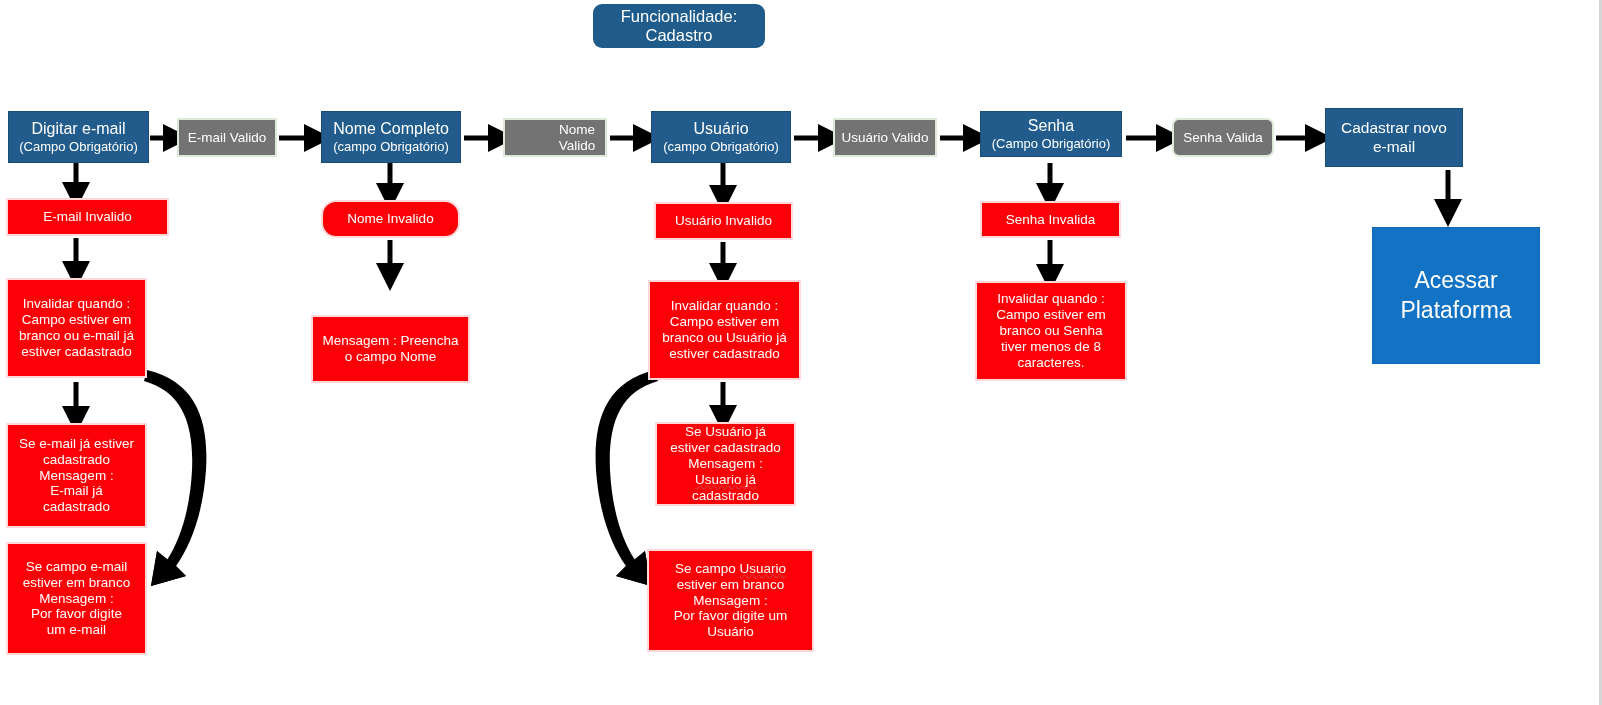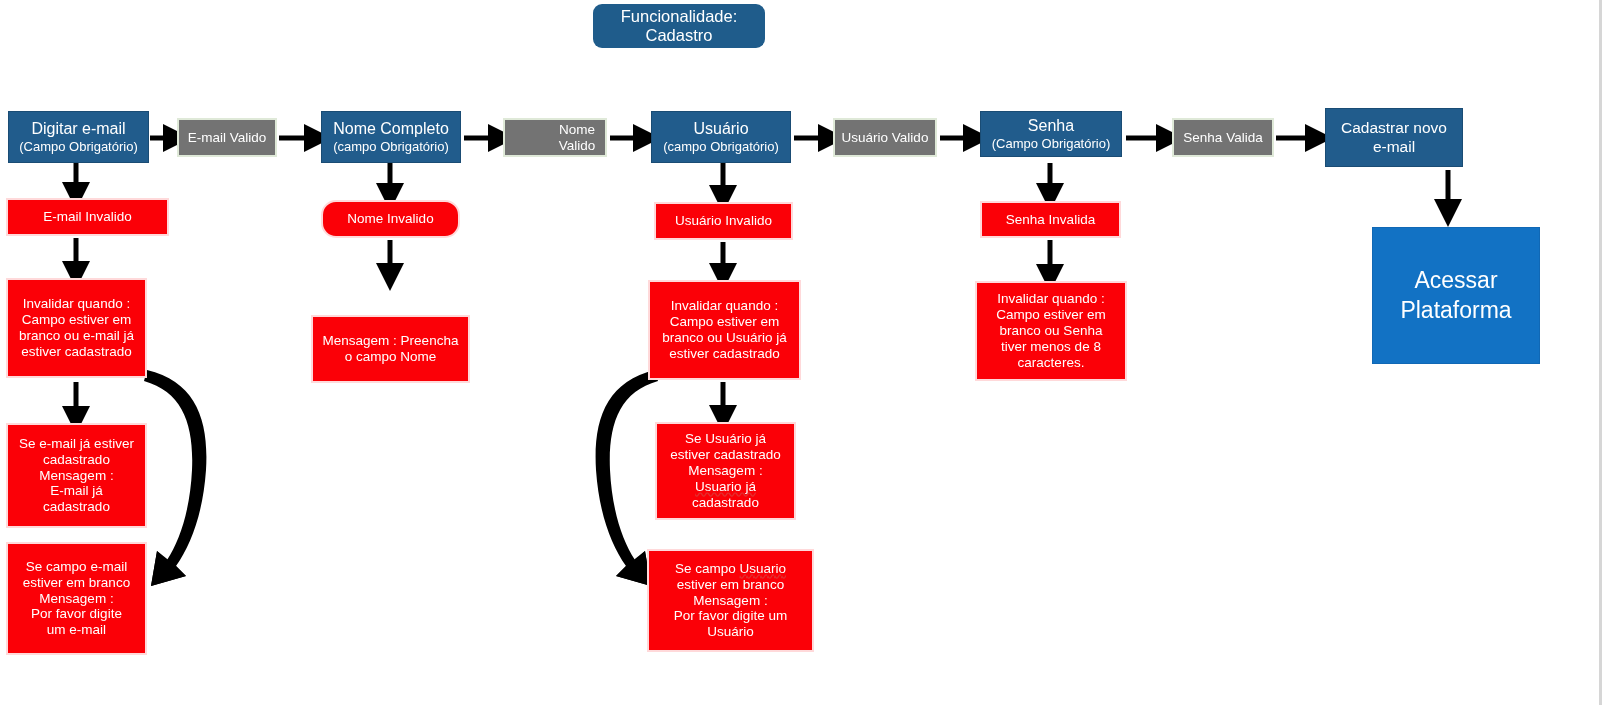--- a/index.html
+++ b/index.html
@@ -172,21 +172,21 @@
 
   <div class="node s-green" style="left:833px; top:118px; width:104px; height:39px;">
     <span class="ln">Usuário Valido</span>
   </div>
 
   <div class="node s-blue" style="left:980px; top:111px; width:142px; height:46px;">
     <span class="ln">Senha</span>
     <span class="ln sub">(Campo Obrigatório)</span>
   </div>
 
-  <div class="node s-green" style="left:1172px; top:118px; width:102px; height:39px;">
+  <div class="node s-green" style="left:1172px; top:118px; width:102px; height:39px;border-radius:7px;">
     <span class="ln">Senha Valida</span>
   </div>
 
   <div class="node s-blue" style="left:1325px; top:108px; width:138px; height:59px; font-size:15.5px;">
     <span class="ln">Cadastrar novo</span>
     <span class="ln">e-mail</span>
   </div>
 
   <div class="node s-cta" style="left:1372px; top:227px; width:168px; height:137px;">
     <span class="ln">Acessar</span>
@@ -233,21 +233,21 @@
     <span class="ln">Usuário Invalido</span>
   </div>
 
   <div class="node s-red" style="left:648px; top:280px; width:153px; height:100px;">
     <span class="ln">Invalidar quando :</span>
     <span class="ln">Campo estiver em</span>
     <span class="ln">branco ou Usuário já</span>
     <span class="ln">estiver cadastrado</span>
   </div>
 
-  <div class="node s-red" style="left:655px; top:422px; width:141px; height:98px;">
+  <div class="node s-red" style="left:655px; top:422px; width:141px; height:84px;">
     <span class="ln">Se Usuário já</span>
     <span class="ln">estiver cadastrado</span>
     <span class="ln">Mensagem :</span>
     <span class="ln spellerr">Usuario  já</span>
     <span class="ln">cadastrado</span>
   </div>
 
   <div class="node s-red" style="left:647px; top:549px; width:167px; height:103px;">
     <span class="ln"><span>Se campo </span><span class="spellerr">Usuario</span></span>
     <span class="ln">estiver em branco</span>

